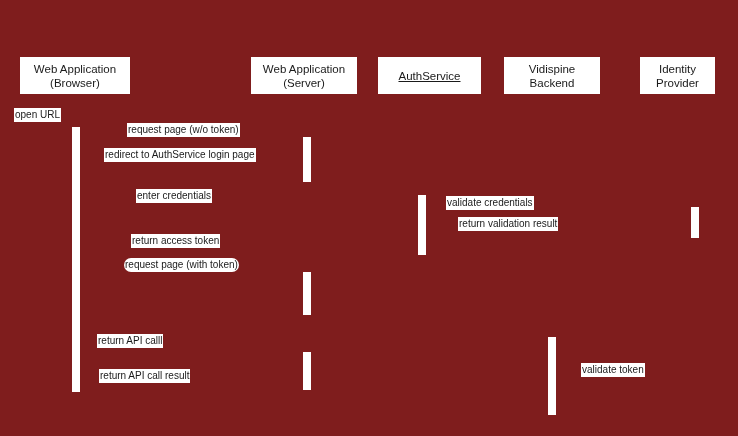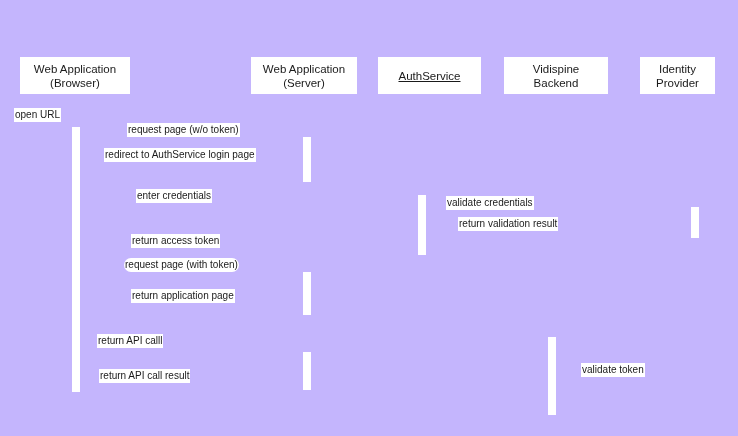--- a/index.html
+++ b/index.html
@@ -4,21 +4,21 @@
 <style>
   html, body {
     margin: 0;
     padding: 0;
     background: #000000;
   }
   #diagram {
     position: relative;
     width: 738px;
     height: 436px;
-    background: #c4b5fd;
+    background: #7f1d1d;
     overflow: hidden;
     font-family: "Liberation Sans", sans-serif;
   }
   .participant-box {
     position: absolute;
     background: #ffffff;
     color: #1a1a1a;
     font-size: 11.5px;
     line-height: 14px;
     text-align: center;
@@ -58,21 +58,21 @@
 
   <div class="participant-box" style="left:251px; top:57px; width:106px; height:37px;">
     <span>Web Application
 (Server)</span>
   </div>
 
   <div class="participant-box" style="left:378px; top:57px; width:103px; height:37px;text-decoration:underline;">
     <span>AuthService</span>
   </div>
 
-  <div class="participant-box" style="left:504px; top:57px; width:104px; height:37px;">
+  <div class="participant-box" style="left:504px; top:57px; width:96px; height:37px;">
     <span>Vidispine
 Backend</span>
   </div>
 
   <div class="participant-box" style="left:640px; top:57px; width:75px; height:37px;">
     <span>Identity
 Provider</span>
   </div>
 
   <div class="activation" style="left:72px; top:127px; height:265px;"></div>
@@ -108,23 +108,20 @@
   </div>
 
   <div class="msg-label" style="left:131px; top:234px;">
     <span>return access token</span>
   </div>
 
   <div class="msg-label" style="left:124px; top:258px;border-radius:7px;">
     <span>request page (with token)</span>
   </div>
 
-  <div class="msg-label" style="left:131px; top:289px;">
-    <span>return application page</span>
-  </div>
 
   <div class="msg-label" style="left:97px; top:334px;">
     <span>return API calll</span>
   </div>
 
   <div class="msg-label" style="left:99px; top:369px;">
     <span>return API call result</span>
   </div>
 
   <div class="msg-label" style="left:581px; top:363px;">

